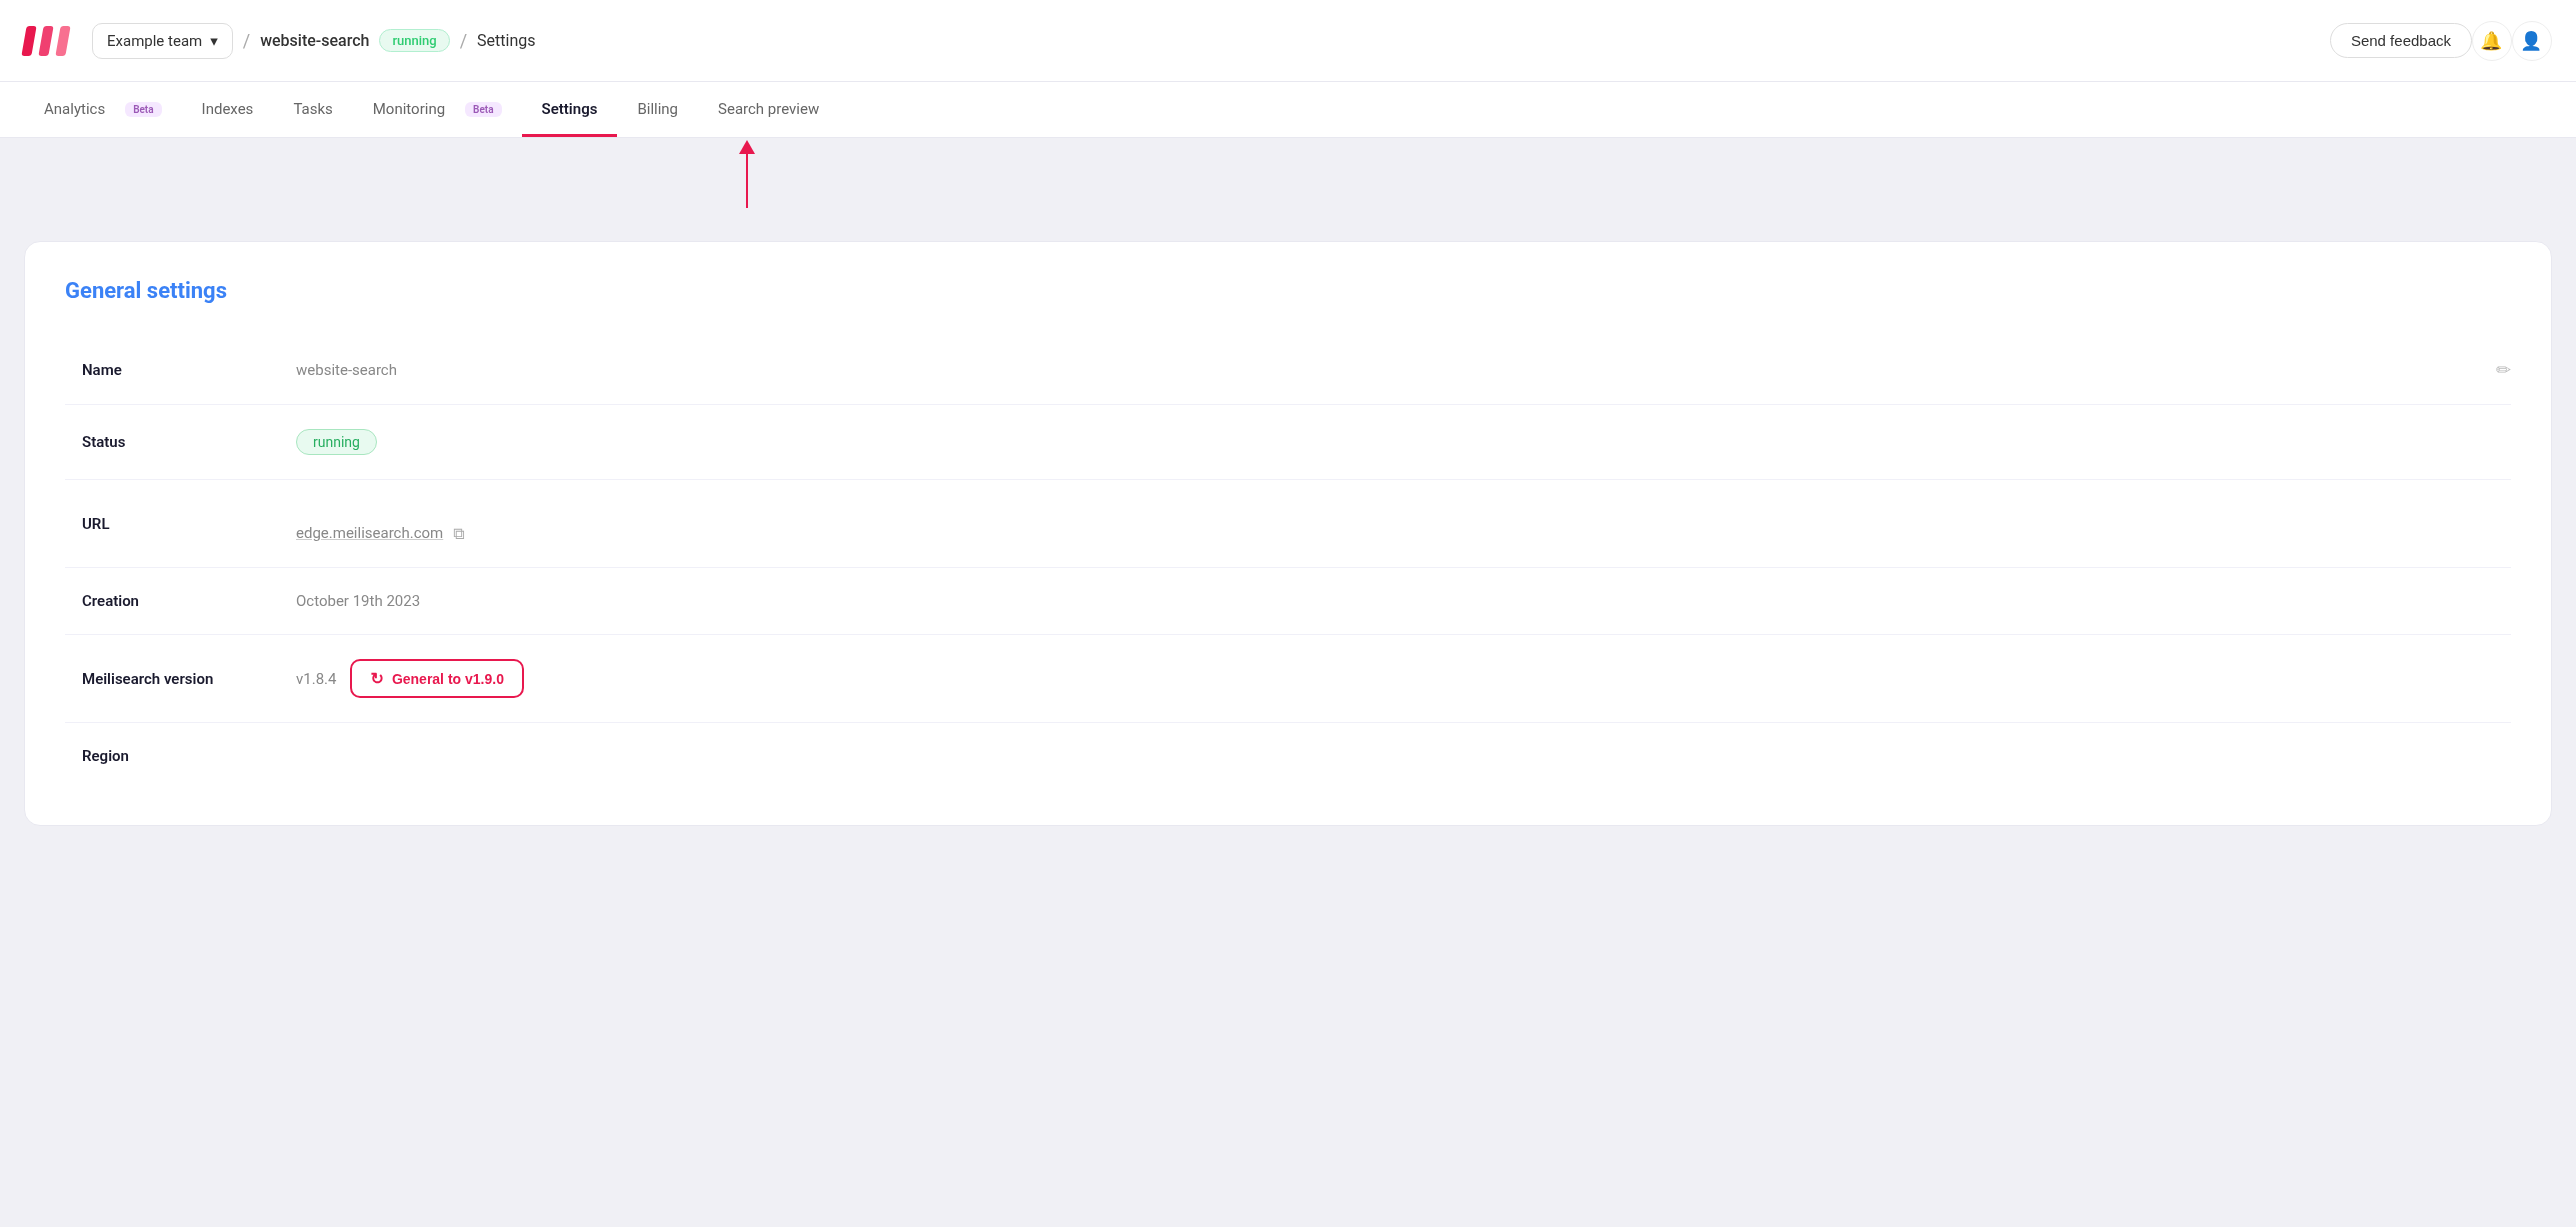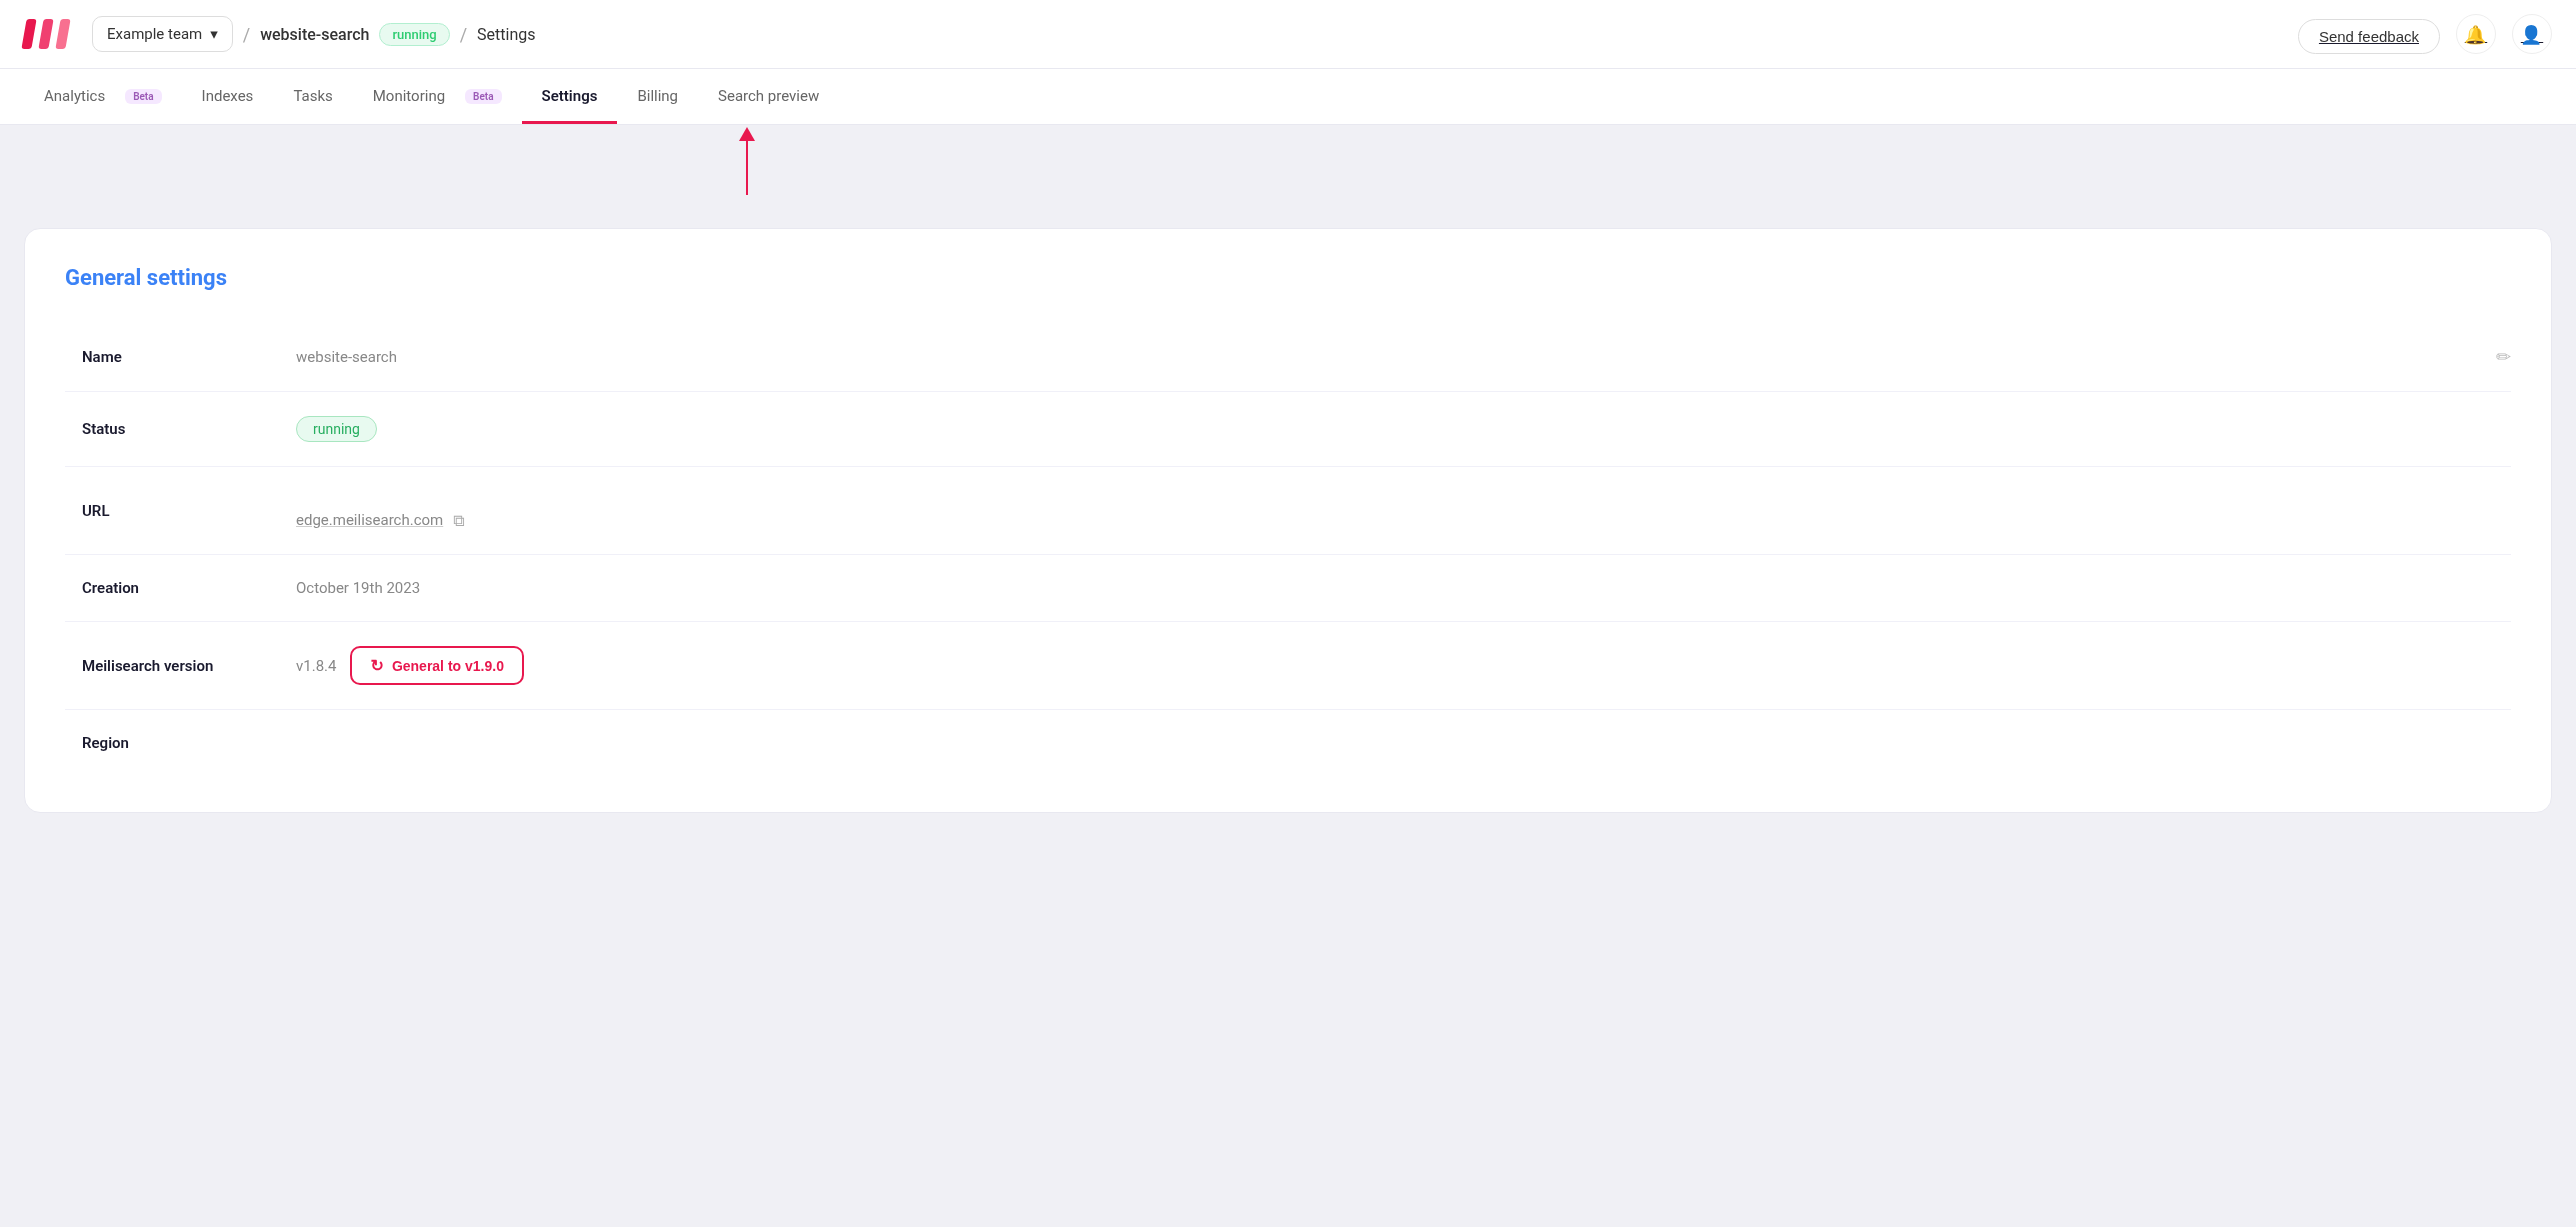--- a/index.html
+++ b/index.html
@@ -8,21 +8,21 @@
       background: #f0f0f5;
       min-height: 100vh;
       color: #1a1a2e;
     }
 
     
     .header {
       background: #fff;
       border-bottom: 1px solid #e8e8f0;
       padding: 4px 24px;
-      height: 69px;
+      height: 82px;
       display: flex;
       align-items: center;
       gap: 16px;
     }
     .logo {
       display: flex;
       align-items: center;
       gap: 3px;
       margin-right: 8px;
     }
@@ -71,23 +71,21 @@
       font-size: 13px;
       font-weight: 500;
     }
     .breadcrumb-settings {
       font-size: 16px;
       color: #333;
     }
 
     .header-actions {
       display: flex;
-      align-items: flex-end;
-      gap: 16px;
-      text-decoration: underline;
+      align-items: center;
     }
     .send-feedback-btn {
       border: 1px solid #ddd;
       border-radius: 20px;
       padding: 8px 20px;
       font-size: 15px;
       color: #333;
       background: #fff;
       cursor: pointer;
     }

